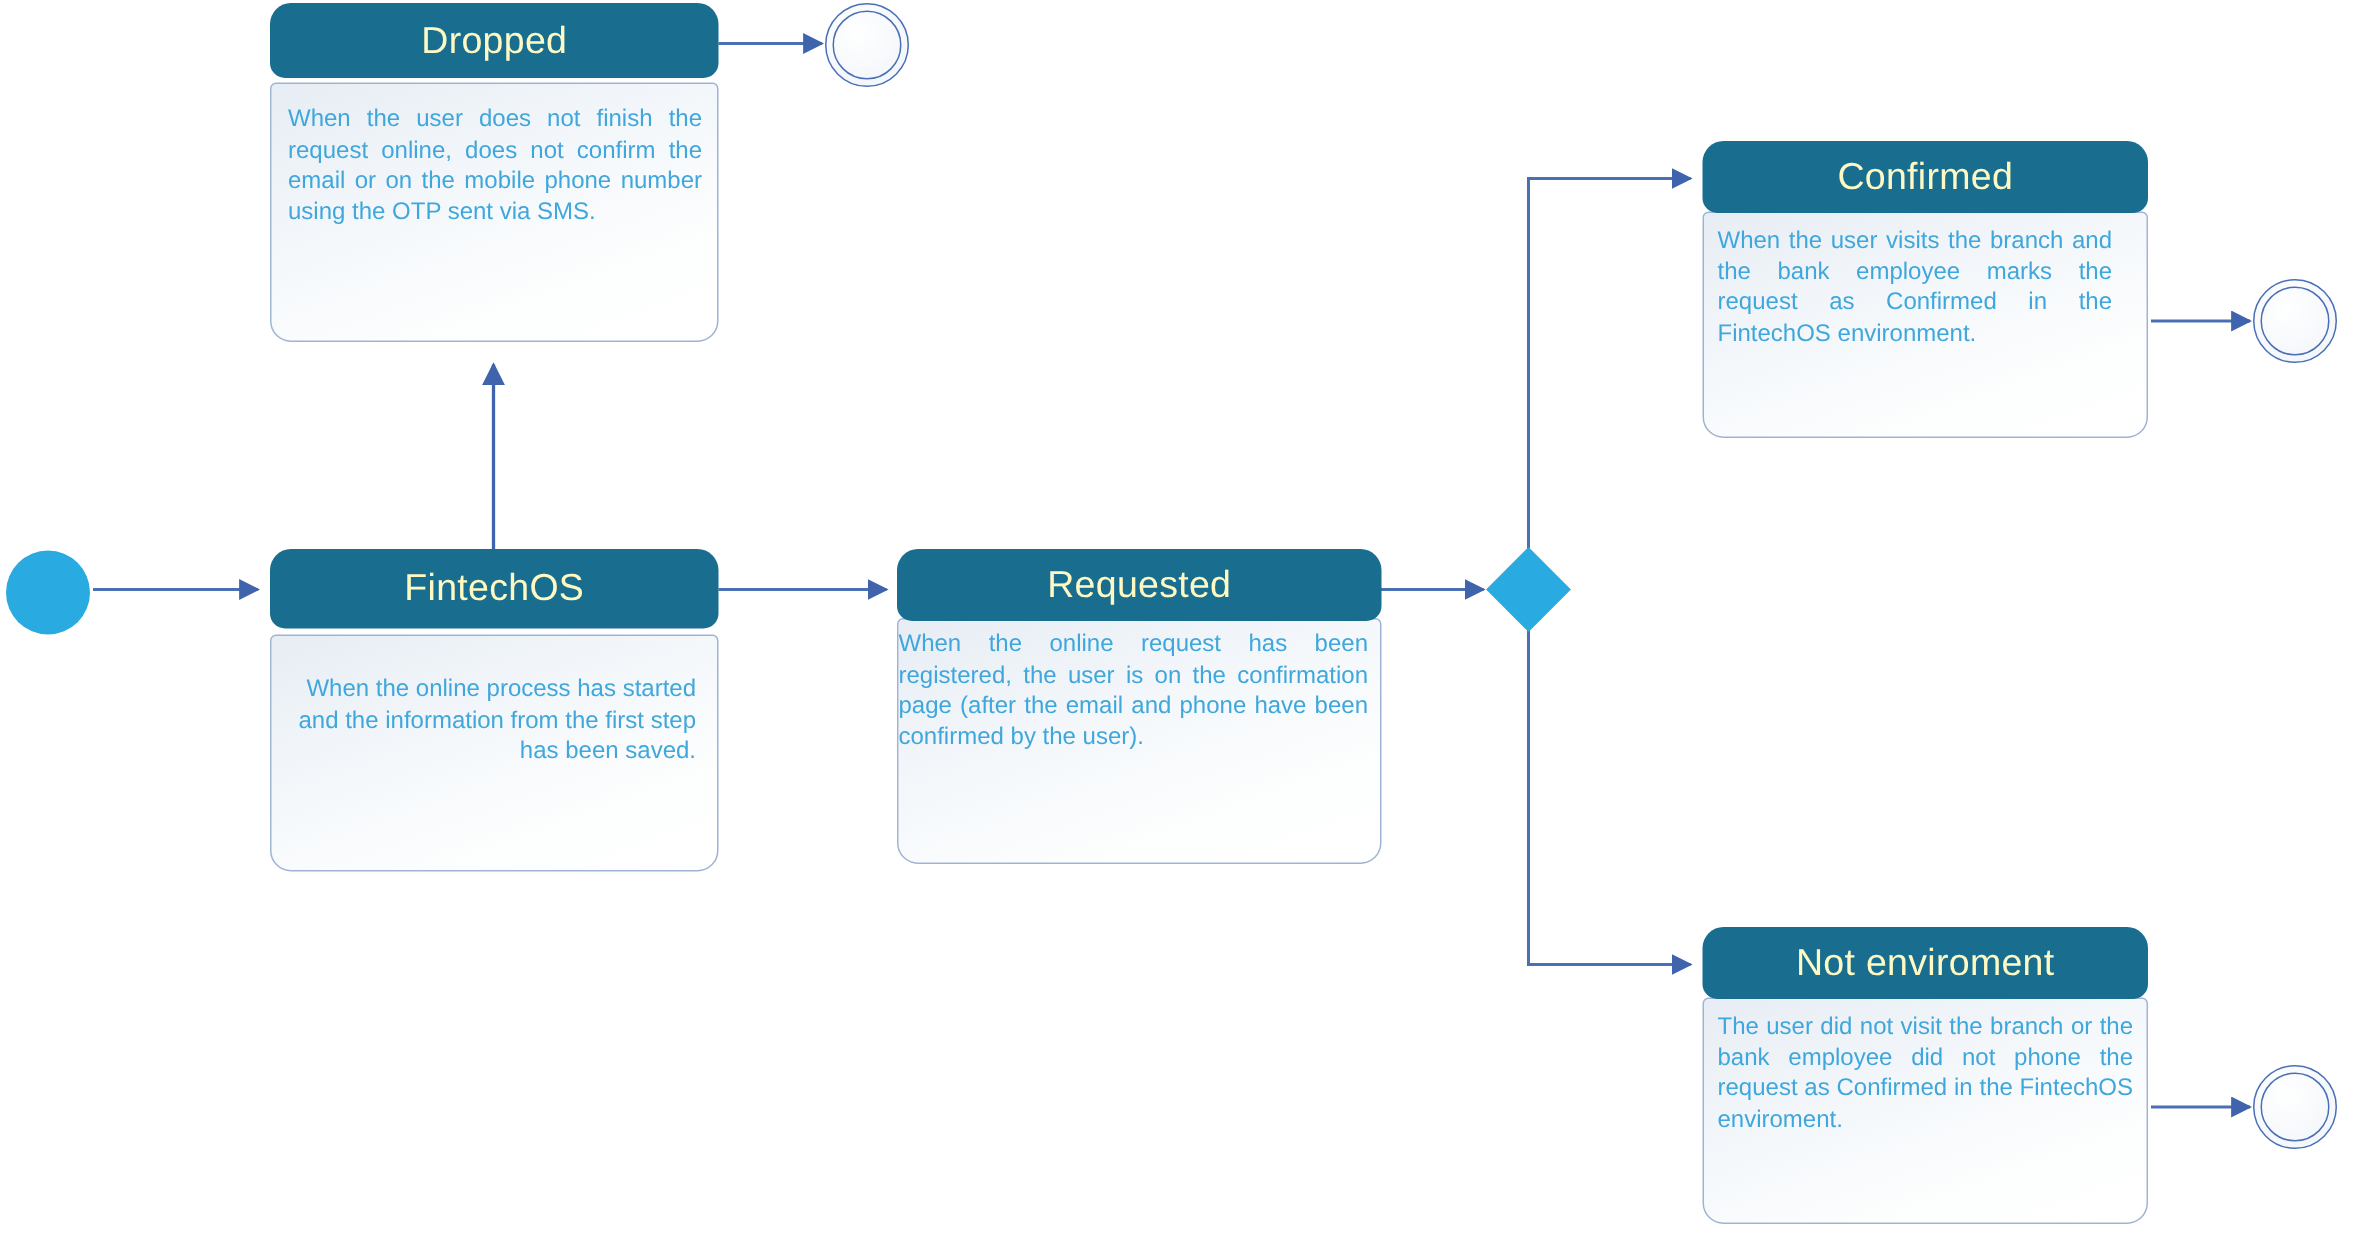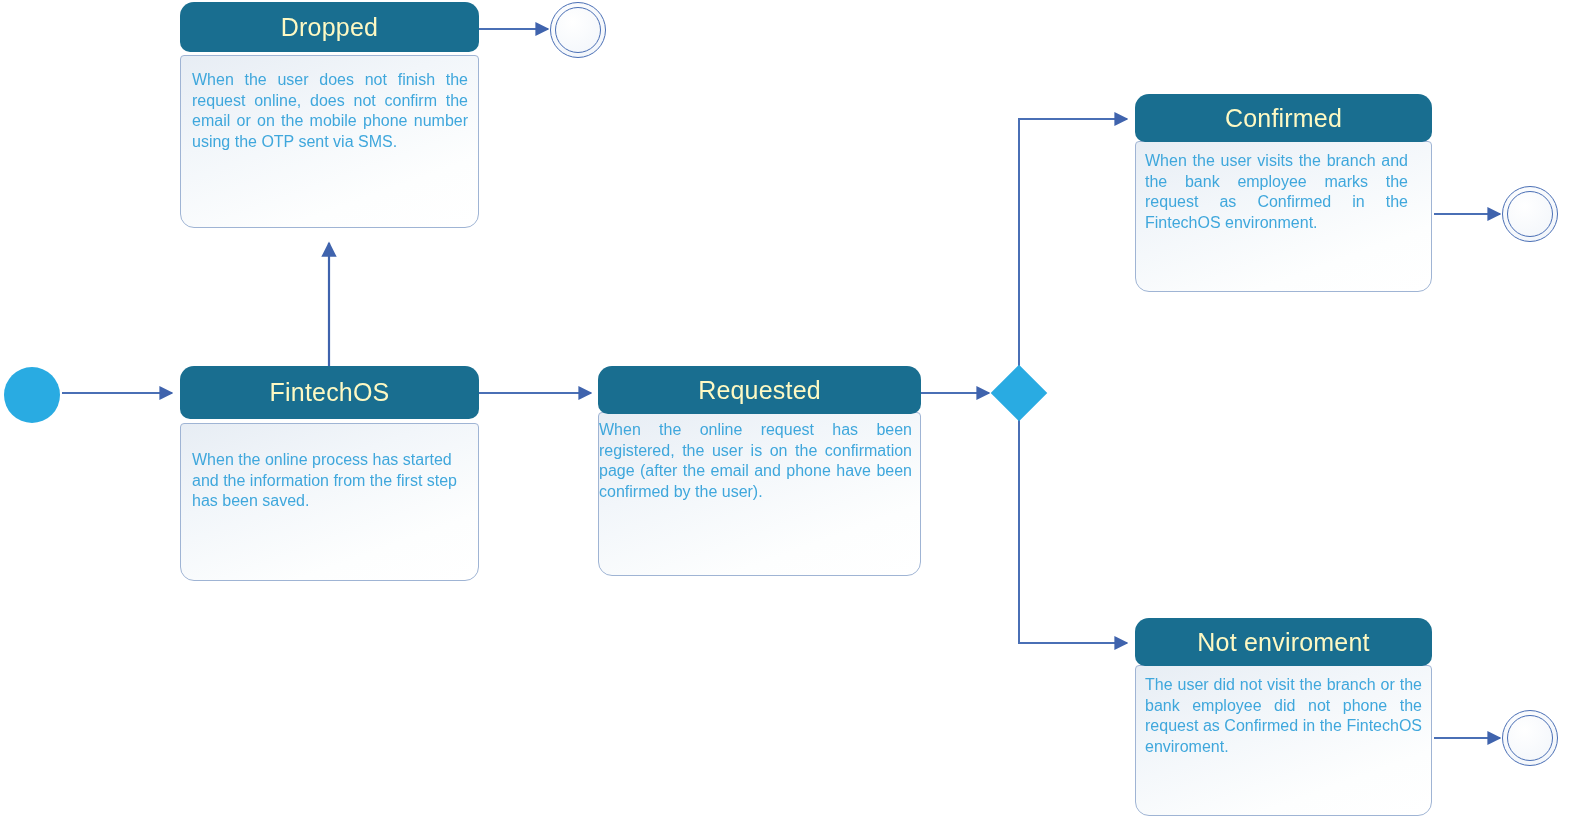--- a/index.html
+++ b/index.html
@@ -50,21 +50,21 @@
     box-sizing: border-box;
     background: linear-gradient(160deg, #e7edf4 0%, #f2f6fa 35%, #fdfefe 75%, #ffffff 100%);
     border: 1px solid #9fb4d4;
     border-radius: 4px 4px 14px 14px;
     color: #3FA7DC;
     font-size: 16px;
     line-height: 1.29;
     z-index: 1;
   }
   .state-body.justified { text-align: justify; text-align-last: left; }
-  .state-body.plain { text-align: left; }
+  .state-body.plain { text-align: right; }
 
   
   .start-node {
     position: absolute;
     border-radius: 50%;
     background: #29ABE2;
   }
   
   .end-node {
     position: absolute;

